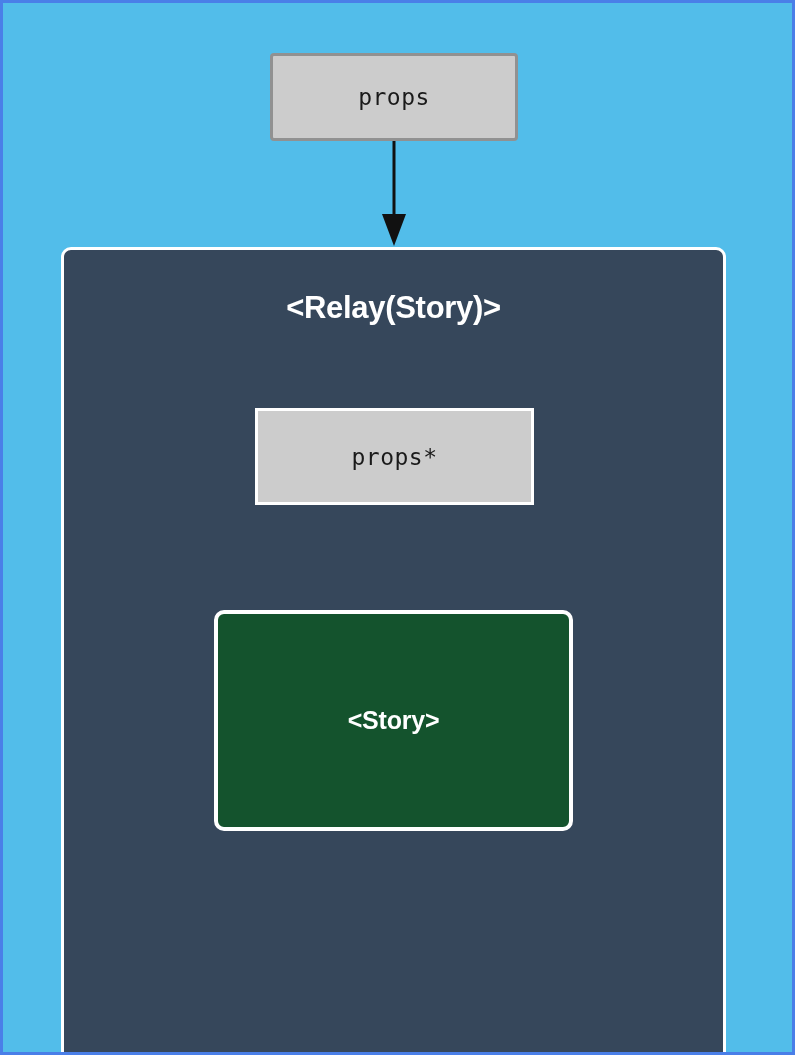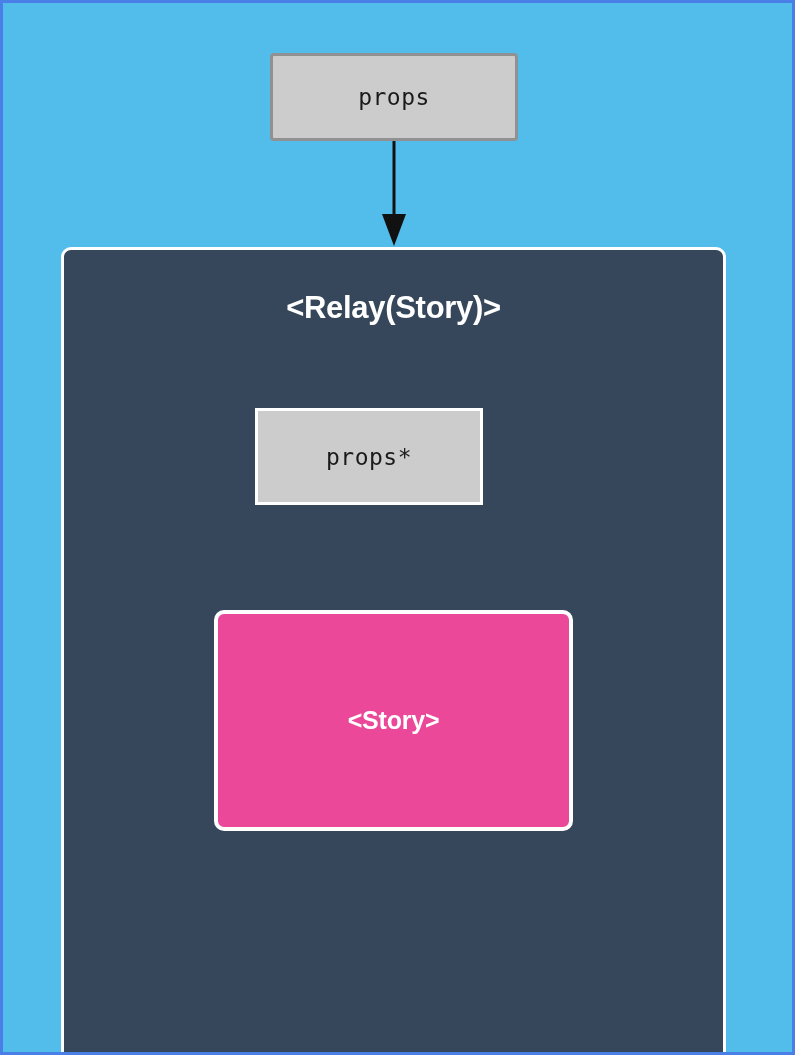--- a/index.html
+++ b/index.html
@@ -71,40 +71,40 @@
     font-size: 31px;
     font-weight: bold;
     color: #ffffff;
     letter-spacing: -0.3px;
   }
 
   
   #props-inner-node {
     left: 252px;
     top: 405px;
-    width: 228px;
+    width: 279px;
     height: 97px;
     background: #cccccc;
     border: 3px solid #ffffff;
     border-radius: 0;
   }
   #props-inner-node .node-label {
     font-family: "DejaVu Sans Mono", "Liberation Mono", monospace;
     font-size: 23px;
     color: #1a1a1a;
     letter-spacing: 0.5px;
   }
 
   
   #story-node {
     left: 211px;
     top: 607px;
     width: 359px;
     height: 221px;
-    background: #ec4899;
+    background: #14532d;
     border: 4px solid #ffffff;
     border-radius: 10px;
   }
   #story-node .node-label {
     font-family: "Liberation Sans", sans-serif;
     font-size: 25px;
     font-weight: bold;
     color: #ffffff;
     letter-spacing: -0.2px;
   }

